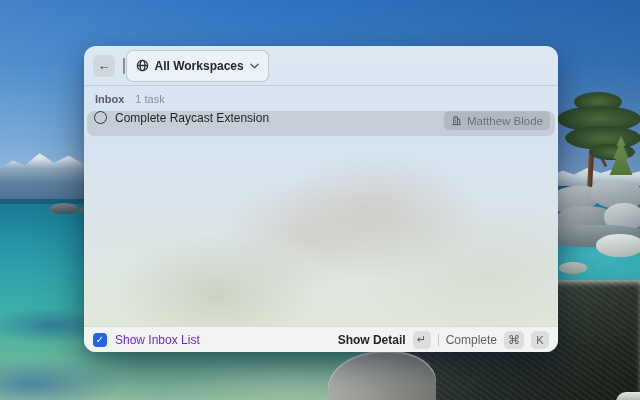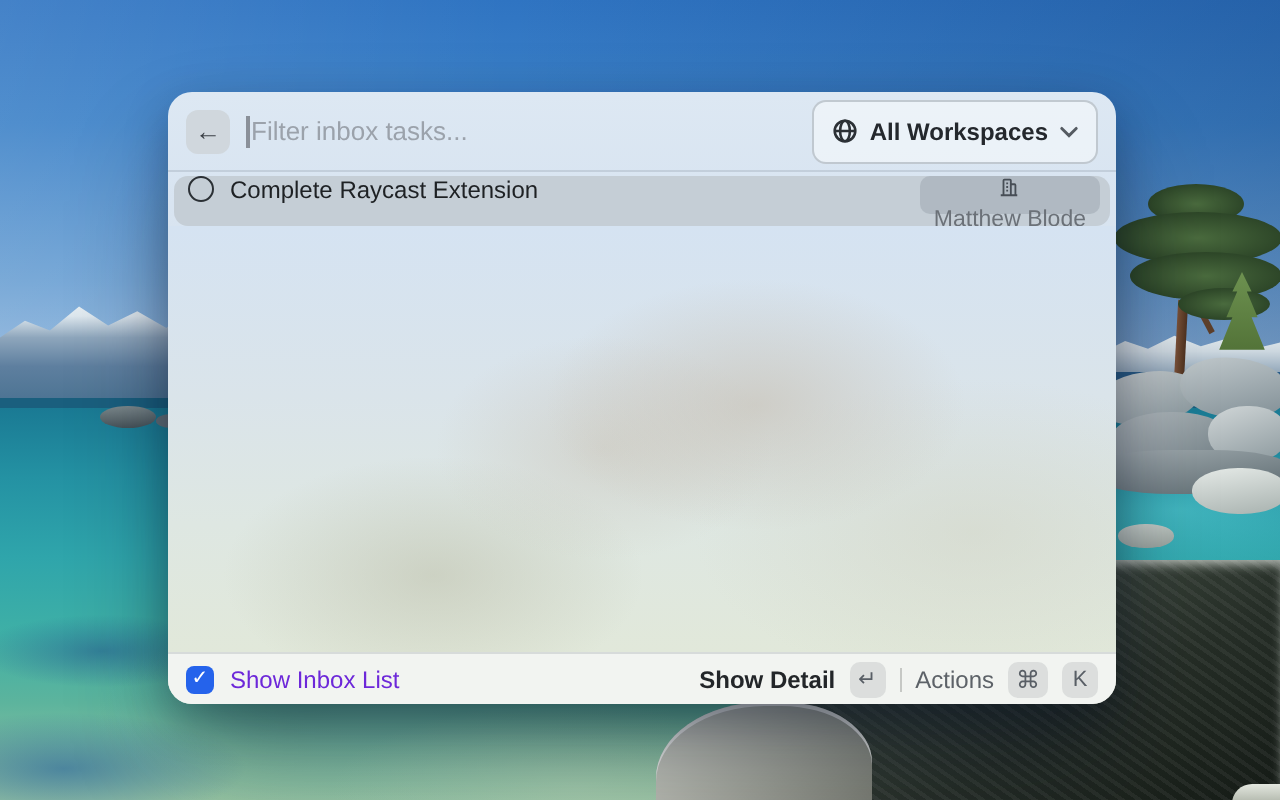--- a/index.html
+++ b/index.html
@@ -92,21 +92,21 @@
   .sec-title { font-size:11px; font-weight:700; color:#565c63; }
   .sec-count { font-size:11px; color:#8a9097; }
 
   .task-row { height:25px; margin:2px 3px 0; border-radius:7px; background:#c5ced6;
     display:flex; align-items:flex-start; padding:0 5px 0 7px; }
   .task-circle { width:13px; height:13px; border:1.6px solid #2b3035; border-radius:50%;
     flex:0 0 13px; margin-right:8px; }
   .task-title { font-size:12px; font-weight:500; color:#1e2124; white-space:nowrap; }
   .spacer { flex:1; }
   .assignee-badge { display:flex; align-items:center; gap:5px; height:19px; padding:0 7px;
-    border-radius:5px; background:rgba(114,126,138,.26);flex-direction:column; }
+    border-radius:5px; background:rgba(114,126,138,.26); }
   .assignee-name { font-size:11.5px; color:#6b7178; white-space:nowrap; }
 
   .content { flex:1; position:relative;
     background-image:
       radial-gradient(150px 90px at 62% 42%, rgba(196,186,170,.55), transparent 70%),
       radial-gradient(120px 80px at 46% 52%, rgba(200,192,178,.45), transparent 70%),
       radial-gradient(150px 85px at 28% 82%, rgba(186,188,168,.50), transparent 70%),
       radial-gradient(200px 110px at 85% 72%, rgba(205,205,188,.40), transparent 70%),
       linear-gradient(180deg,#d5e3f2 0%,#dae4ea 40%,#dee7e2 70%,#e1e8da 100%);
   }
@@ -158,38 +158,41 @@
   <div class="corner-lit-rock"></div>
 </div>
 
 <div class="win">
 
   <div class="topbar">
     <div class="back-btn">
       <span>←</span>
     </div>
     <div class="caret"></div>
-    <input class="search-input" type="text" value="" placeholder="Filter inbox tasks..." style="">
     <div class="ws-pill">
       <span class="icon-globe">
         <svg width="13" height="13" viewBox="0 0 24 24" fill="none" stroke="#2c3136" stroke-width="2.4">
           <circle cx="12" cy="12" r="9.5"></circle>
           <ellipse cx="12" cy="12" rx="4.5" ry="9.5"></ellipse>
           <line x1="2.5" y1="12" x2="21.5" y2="12"></line>
         </svg>
       </span>
       <span class="ws-label">All Workspaces</span>
       <span class="icon-chevron">
         <svg width="9" height="6" viewBox="0 0 10 6" fill="none" stroke="#555b62" stroke-width="1.6" stroke-linecap="round">
           <path d="M1 1 L5 5 L9 1"></path>
         </svg>
       </span>
     </div>
   </div>
 
+  <div class="section-header">
+    <span class="sec-title">Inbox</span>
+    <span class="sec-count">1 task</span>
+  </div>
 
   <div class="task-row">
     <span class="task-circle"></span>
     <span class="task-title">Complete Raycast Extension</span>
     <span class="spacer"></span>
     <span class="assignee-badge">
       <span>
         <svg width="11" height="11" viewBox="0 0 24 24" fill="none" stroke="#474e56" stroke-width="2">
           <path d="M6 21 V5 a1 1 0 0 1 1-1 h6 a1 1 0 0 1 1 1 v16"></path>
           <path d="M14 9 h4 a1 1 0 0 1 1 1 v11"></path>
@@ -206,19 +209,19 @@
   <div class="footer">
     <span class="checkbox">
       <span>✓</span>
     </span>
     <span class="footer-label">Show Inbox List</span>
     <span class="spacer"></span>
     <div class="footer-right">
       <span class="action-primary">Show Detail</span>
       <span class="keycap">↵</span>
       <span class="vsep"></span>
-      <span class="action-secondary">Actions</span>
+      <span class="action-secondary">Complete</span>
       <span class="keycap cmd">⌘</span>
       <span class="keycap">K</span>
     </div>
   </div>
 
 </div>
 
 </body></html>

